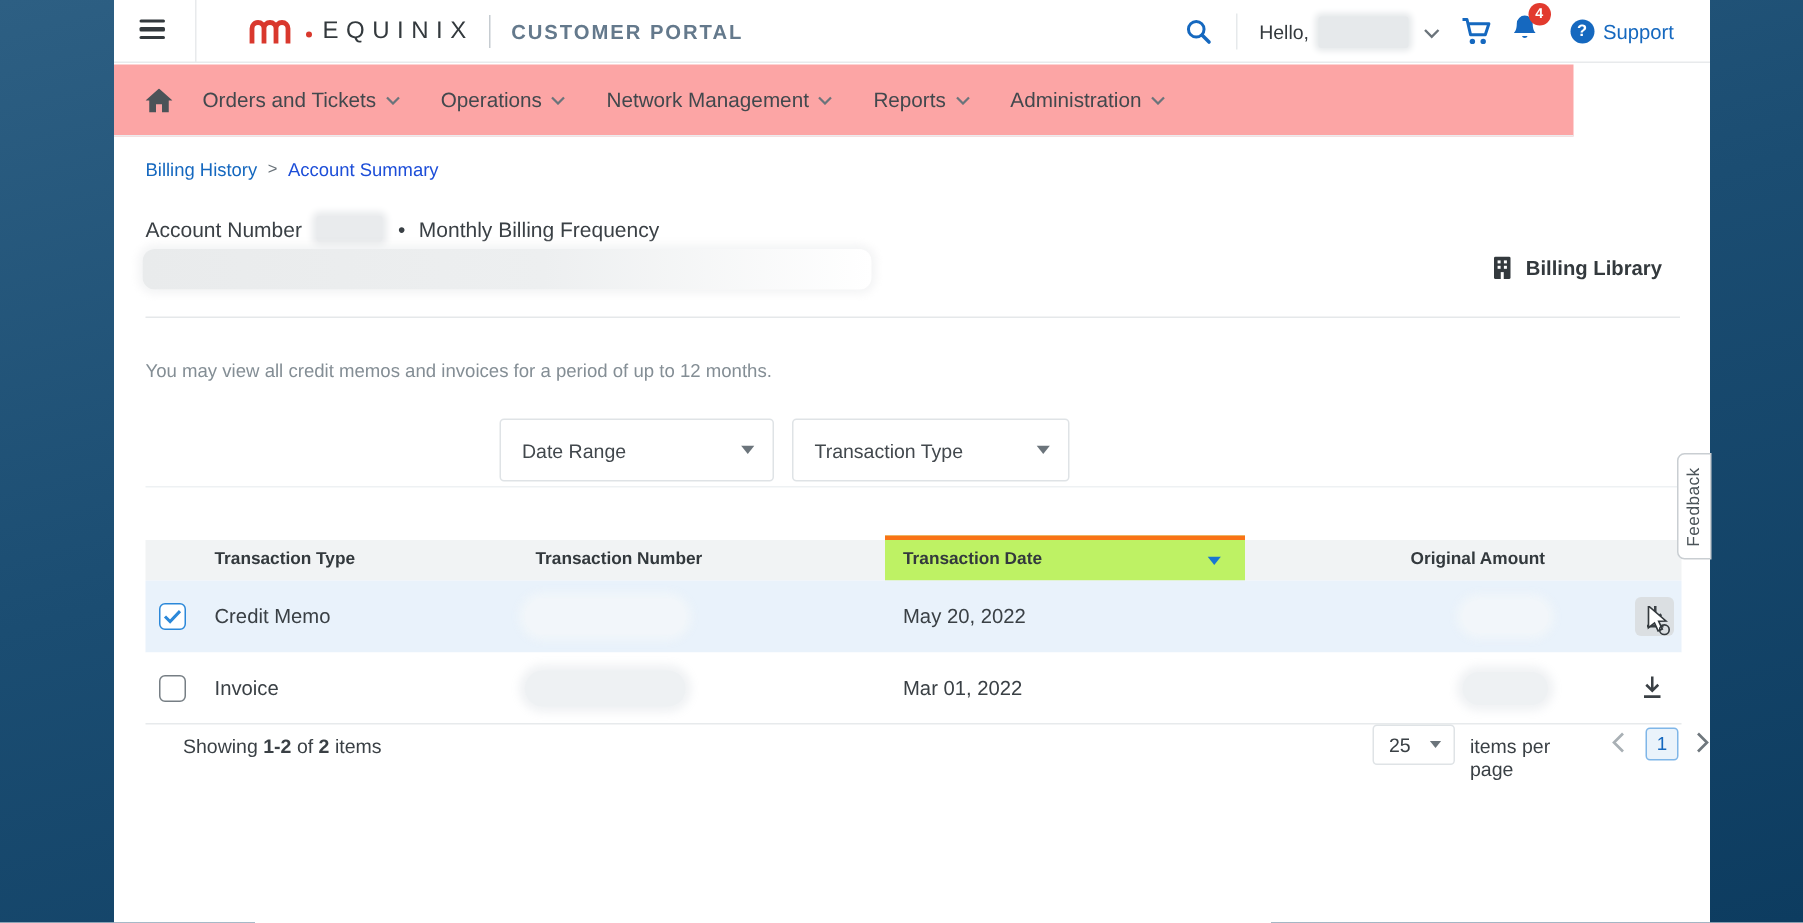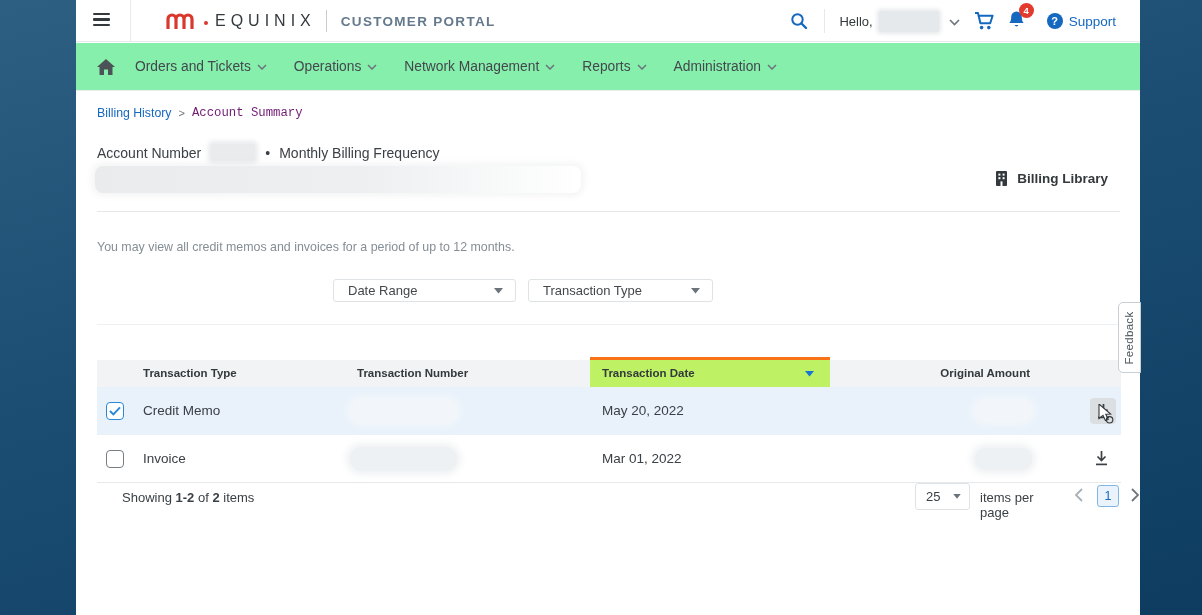--- a/index.html
+++ b/index.html
@@ -30,51 +30,51 @@
   .bell-wrap { position:relative; margin:0 14px; }
   .badge { position:absolute; top:-7px; right:-9px; min-width:15px; height:15px; background:#e23a2e;
            color:#fff; font-size:9.5px; font-weight:bold; border-radius:50%; display:flex;
            align-items:center; justify-content:center; padding:0 2px; }
   .help-circle { width:16px; height:16px; border-radius:50%; background:#1568bf; color:#fff;
                  font-size:11px; font-weight:bold; display:flex; align-items:center; justify-content:center;
                  margin:0 6px 0 8px; }
   .support-label { font-size:13.5px; color:#1568bf; cursor:pointer; }
 
   
-  .main-nav { position:absolute; left:0; top:43px; width:1064px; height:48px; background:#86efac;
+  .main-nav { position:absolute; left:0; top:43px; width:973px; height:48px; background:#fca5a5;
               border-bottom:1px solid #ececee; display:flex; align-items:center; padding-left:21px; }
   .nav-home { margin-right:20px; cursor:pointer; display:flex; }
   .nav-item { display:flex; align-items:center; gap:6px; margin-right:27px; cursor:pointer; }
   .nav-item span { font-size:13.8px; color:#42484d; }
 
   
   .breadcrumb { position:absolute; left:21px; top:106px; display:flex; gap:7px; align-items:center; }
   .bc-link { font-size:12.3px; color:#1568bf; cursor:pointer; }
   .bc-sep { font-size:11px; color:#6b747b; }
-  .bc-current { font-size:12.3px; color:#701a75;font-family:Liberation Mono, monospace; }
+  .bc-current { font-size:12.3px; color:#1d4ed8; }
   .account-line { position:absolute; left:21px; top:144px; display:flex; align-items:center; font-size:14px; color:#3a4045; }
   .acct-blur { width:44px; height:17px; background:#e9ebed; border-radius:2px; margin:0 10px 0 10px;
                box-shadow:0 0 5px 3px #e9ebed; }
   .acct-bullet { margin-right:9px; color:#3a4045; }
   .big-blur { position:absolute; left:19px; top:166px; width:486px; height:27px; border-radius:8px;
               background:linear-gradient(90deg,#e9ebec 0%,#edeff0 55%,rgba(237,239,240,0) 100%);
               box-shadow:0 0 6px 3px rgba(233,235,236,0.55); }
   .billing-library { position:absolute; right:32px; top:171px; display:flex; align-items:center; gap:9px; cursor:pointer; }
   .billing-library span { font-size:13.5px; font-weight:bold; color:#33393d; }
   .h-divider { position:absolute; left:21px; top:211px; width:1023px; height:1px; background:#e5e8ea; }
   .info-text { position:absolute; left:21px; top:240px; font-size:12.4px; color:#848e95; }
 
   
   .search-box { position:absolute; left:21px; top:279px; width:221px; height:30px; background:#eff1f2;
                 border-radius:3px; display:flex; align-items:center; }
   .search-box input { flex:1; border:none; outline:none; background:transparent; padding:0 4px 0 12px;
                       font-size:12.8px; color:#4a545c; font-family:"Liberation Sans",sans-serif; font-weight:500; }
   .search-box input::placeholder { color:#4a545c; opacity:1; }
   .search-box .mag { margin-right:10px; display:flex; cursor:pointer; }
-  .select-ctl { position:absolute; top:279px; height:23px; background:#fff; border:1px solid #dfe3e6;
+  .select-ctl { position:absolute; top:279px; height:42px; background:#fff; border:1px solid #dfe3e6;
                 border-radius:3px; display:flex; align-items:center; justify-content:space-between;
                 padding:0 12px 0 14px; cursor:pointer; }
   .select-ctl span { font-size:13px; color:#42484d; }
   .sel-date { left:257px; width:183px; }
   .sel-type { left:452px; width:185px; }
 
   
   .toolbar-line { position:absolute; left:21px; top:324px; width:1023px; height:1px; background:#eef1f3; }
   .toolbar { position:absolute; left:21px; top:325px; width:1023px; height:35px; }
   .selected-text { position:absolute; left:13px; top:10px; font-size:13px; color:#3a4045; }

